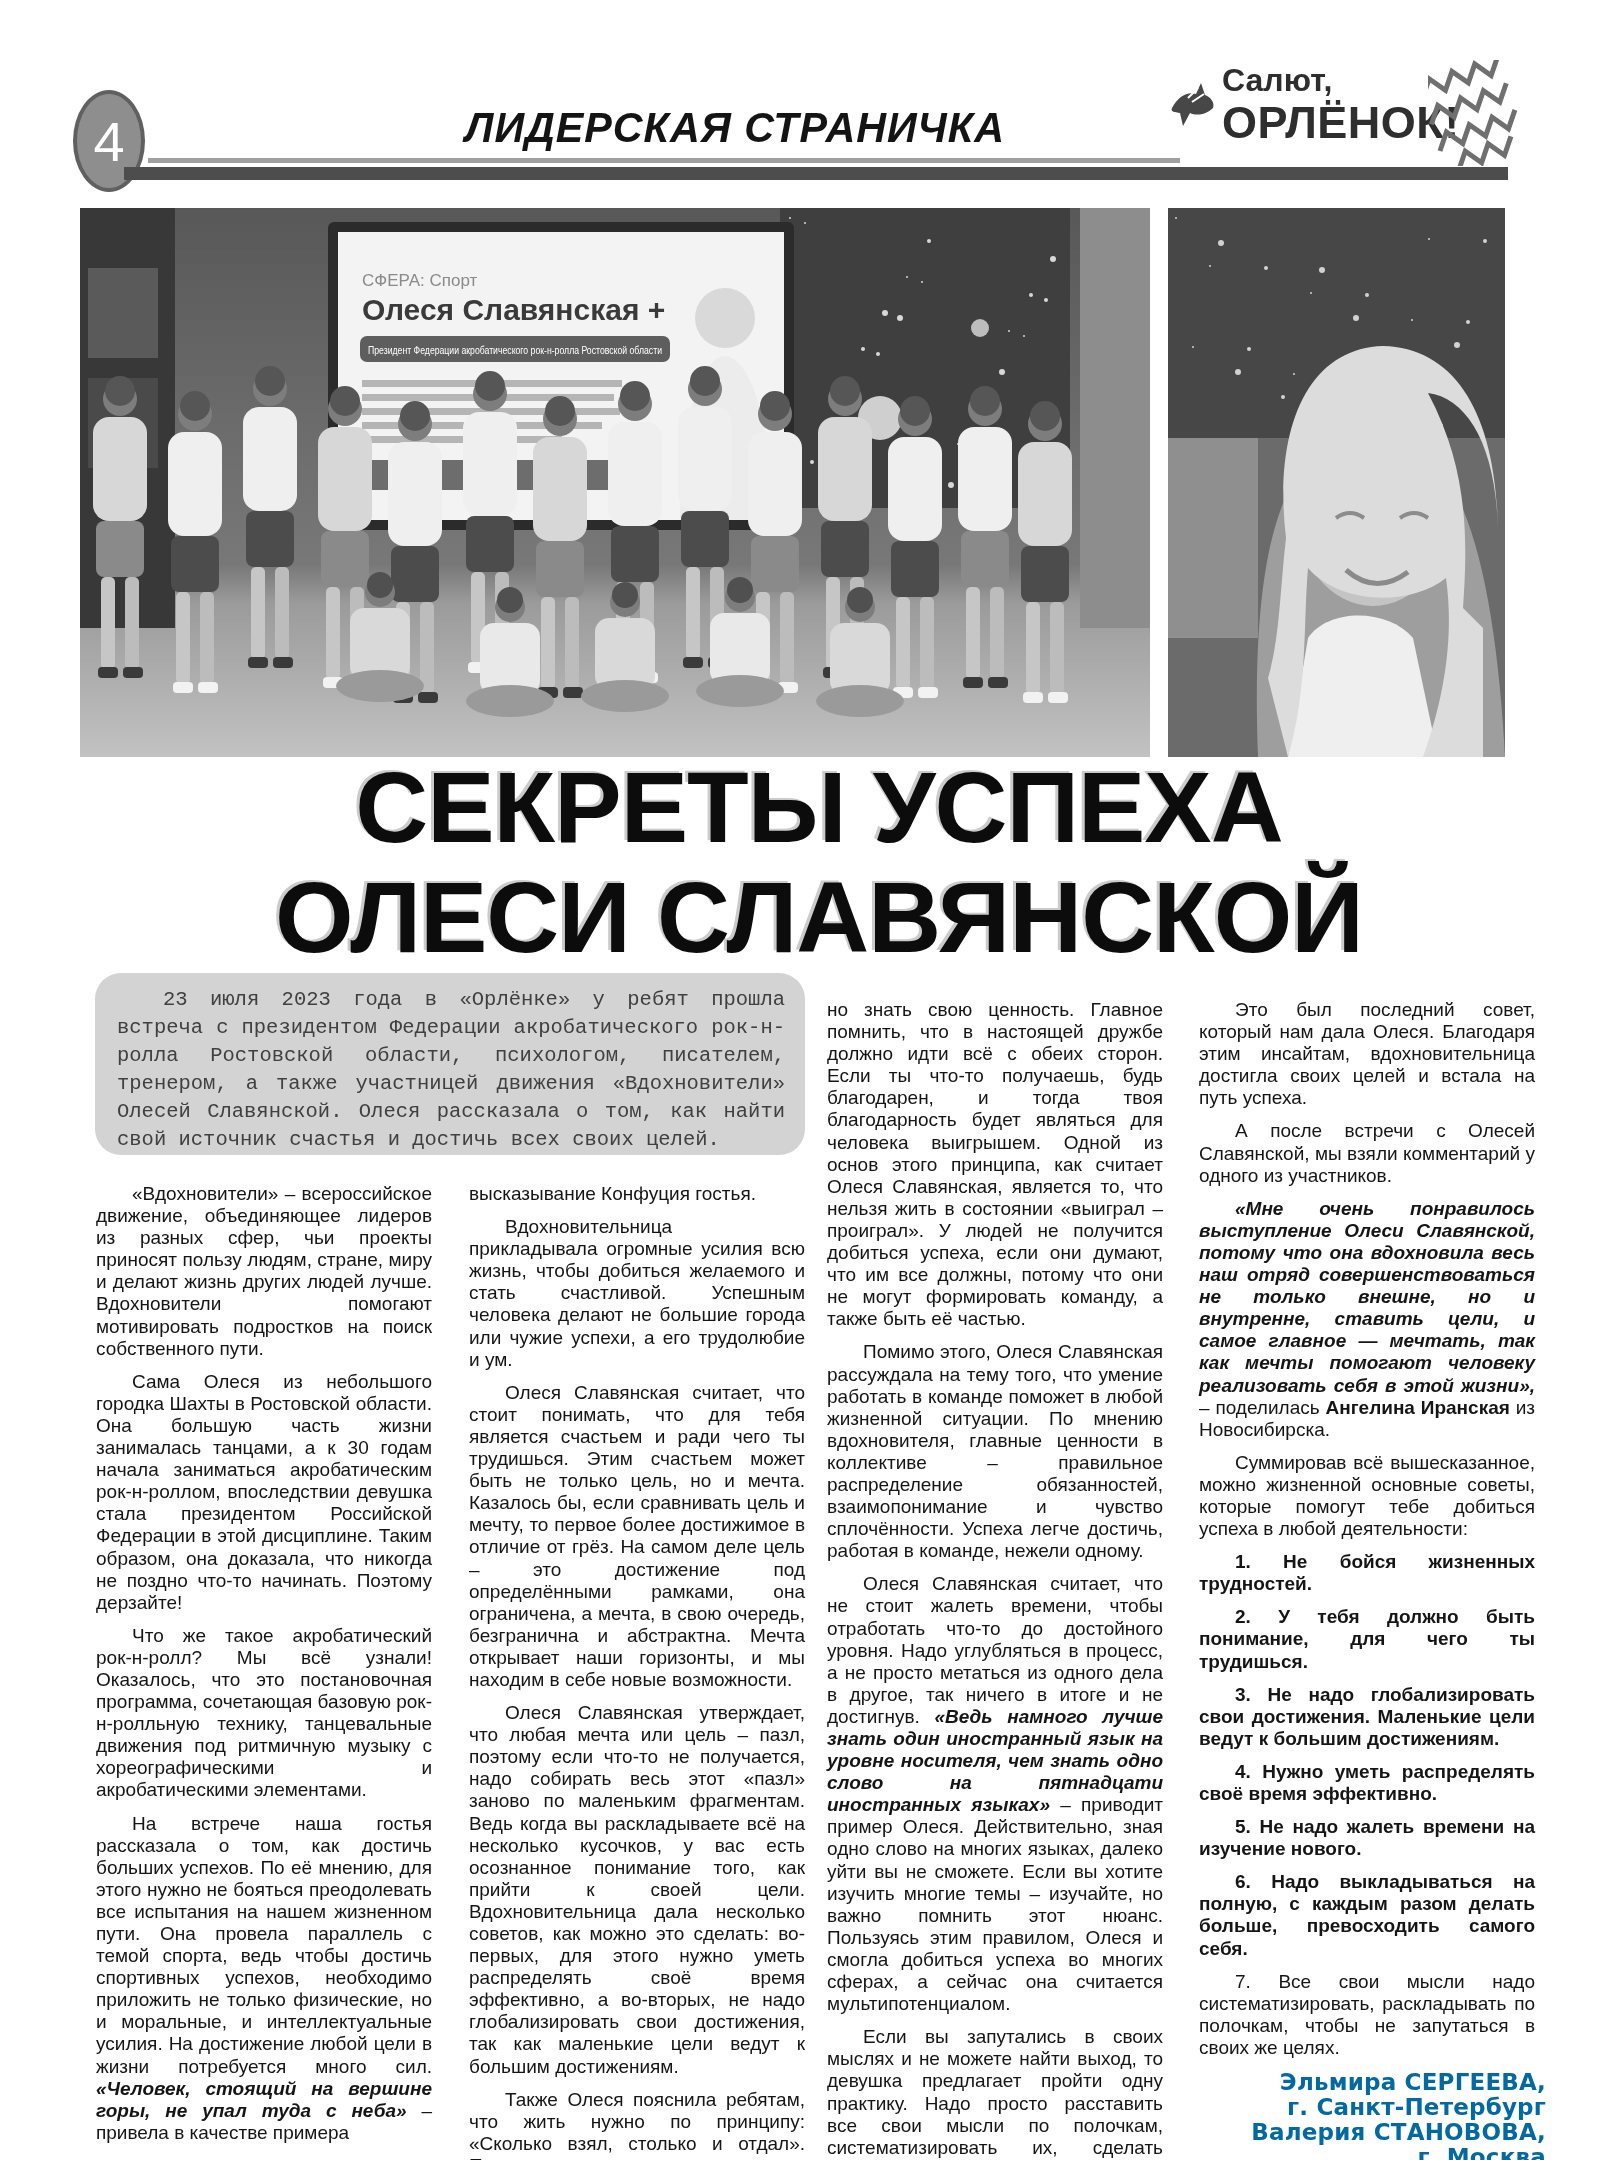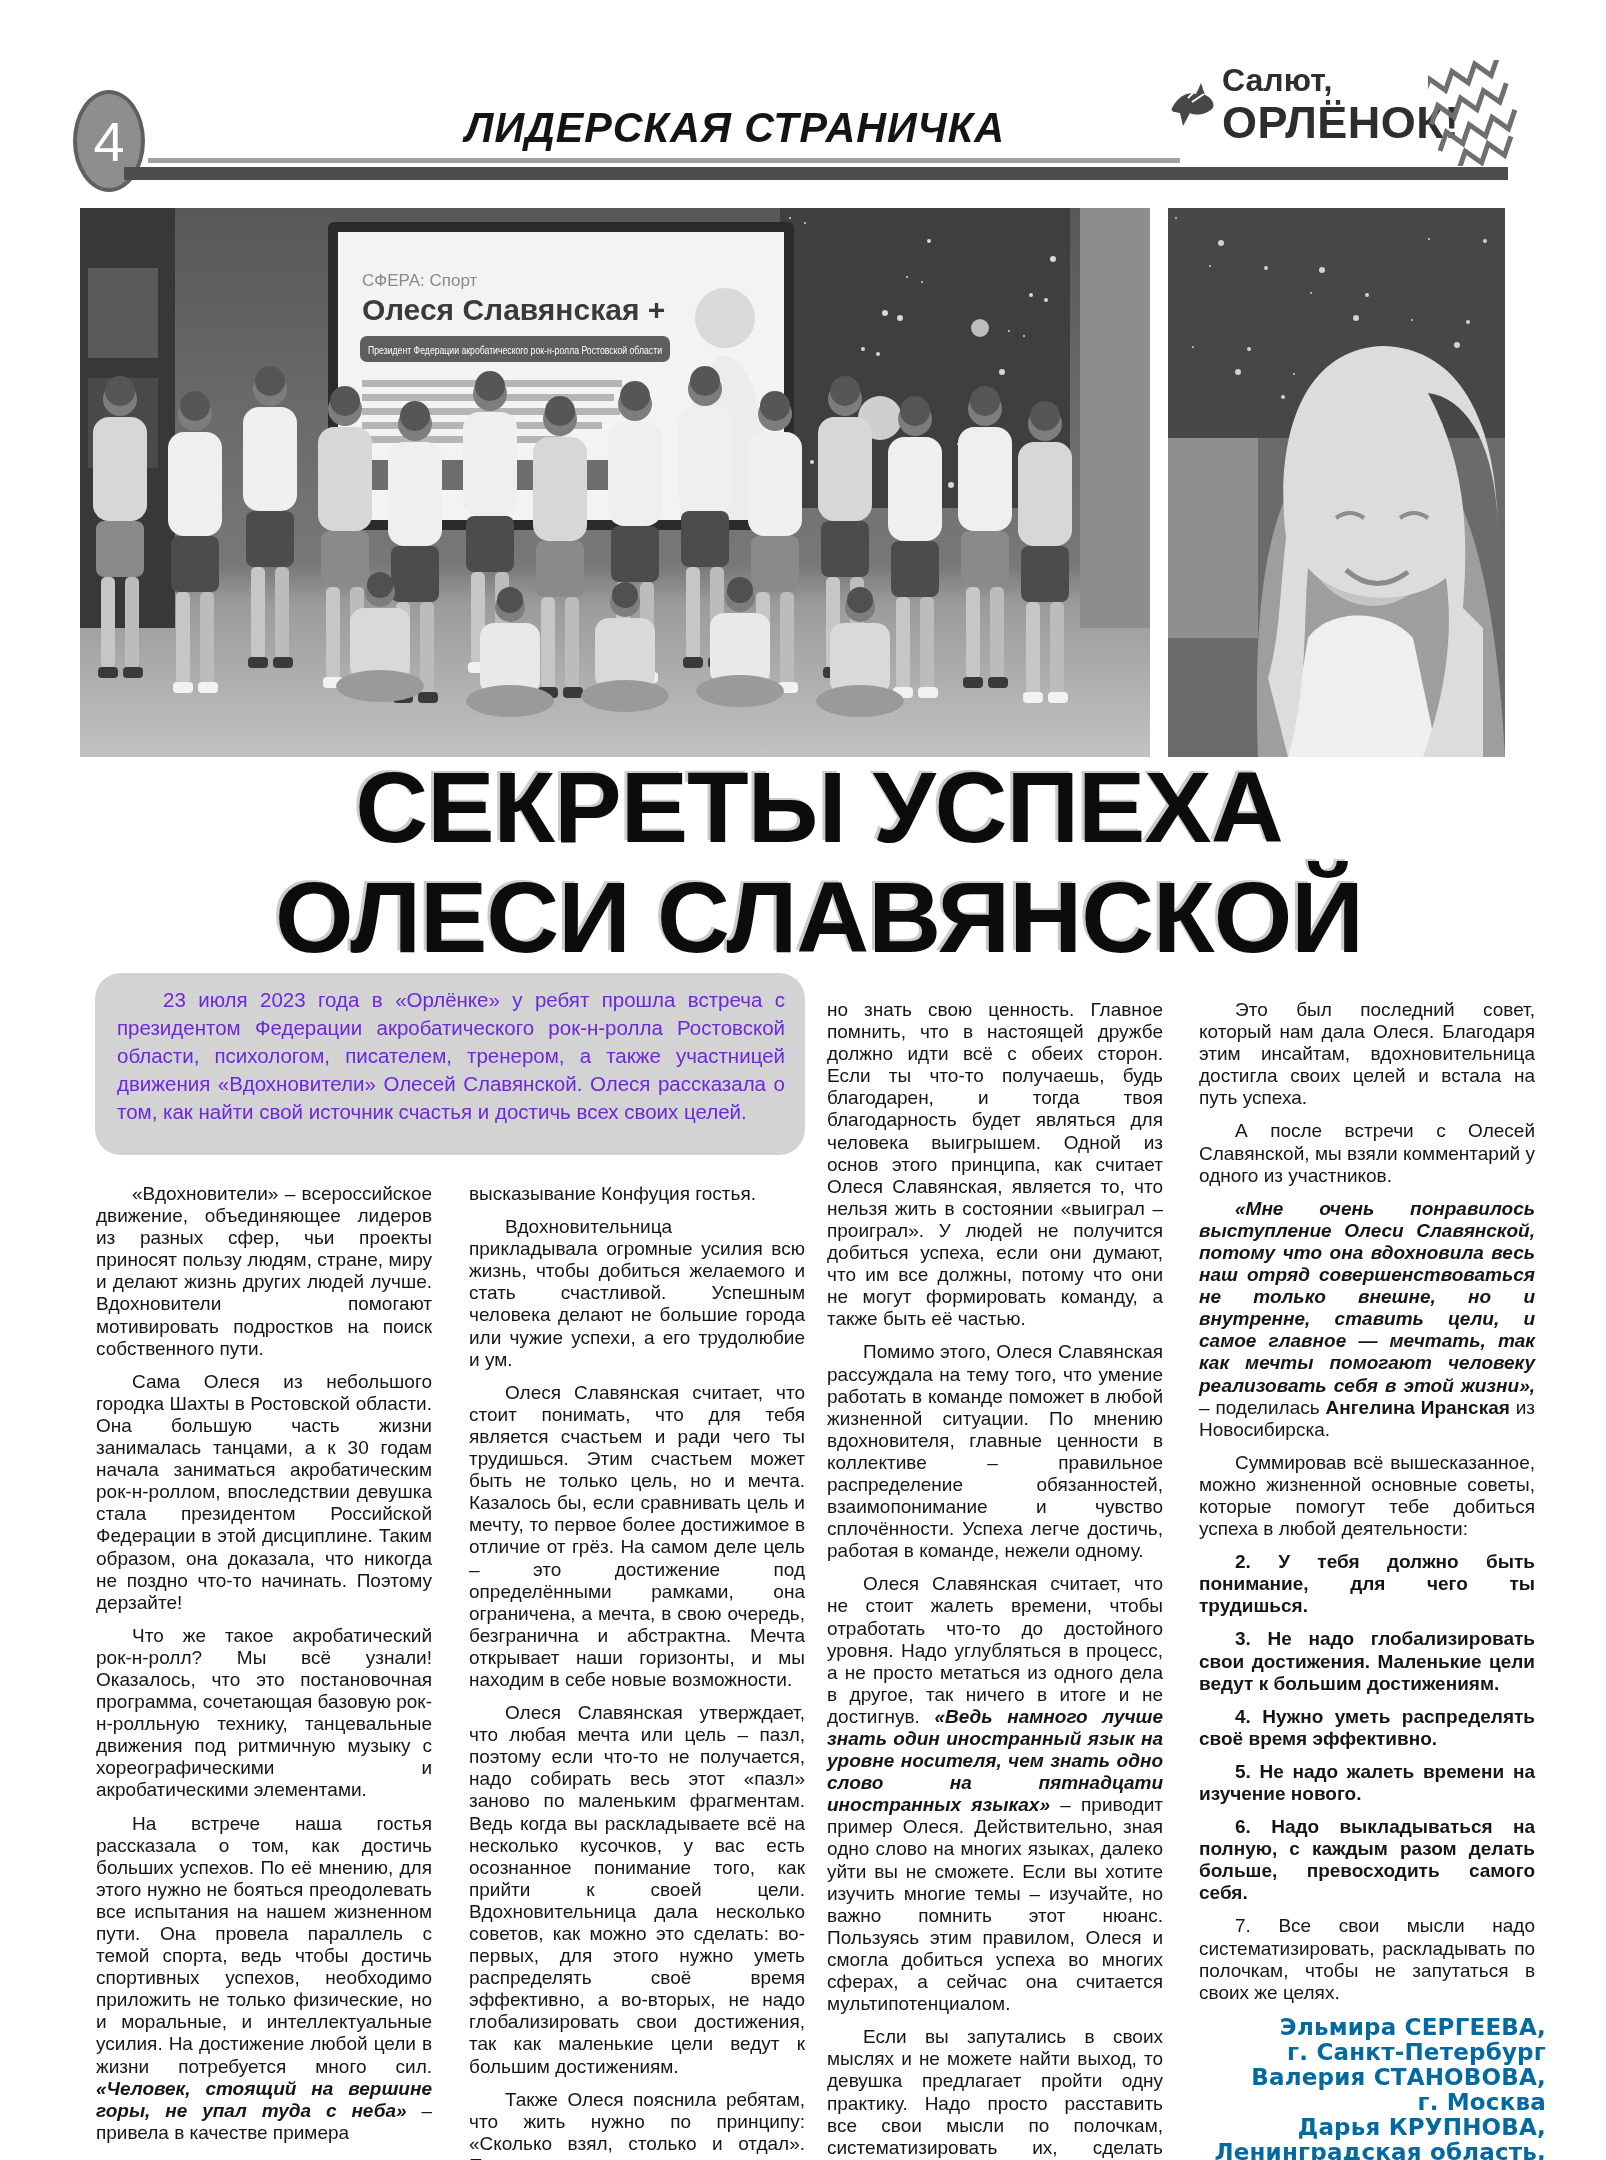--- a/index.html
+++ b/index.html
@@ -23,21 +23,21 @@
   
   .photo-left{position:absolute;left:80px;top:208px;width:1070px;height:549px;}
   .photo-right{position:absolute;left:1168px;top:208px;width:337px;height:549px;}
   
   .headline{position:absolute;left:16px;top:752px;width:1606px;text-align:center;
             font-weight:700;font-size:101px;line-height:110px;color:#0c0c0c;letter-spacing:-1px;
             text-shadow:-3px -2px 0 rgba(160,160,160,.55);}
   
   .leadbox{position:absolute;left:95px;top:973px;width:710px;height:182px;background:#d3d3d3;
            border-radius:26px;box-sizing:border-box;padding:13px 20px 0 22px;}
-  .leadbox p{margin:0;font-size:20.5px;line-height:28px;text-align:justify;text-indent:46px;color:#6d28d9;}
+  .leadbox p{margin:0;font-size:20.5px;line-height:28px;text-align:justify;text-indent:46px;color:#404040;font-family:Liberation Mono, monospace;}
   
   .col{position:absolute;width:358px;font-size:19px;line-height:22.1px;text-align:justify;color:#151515;}
   .col1{left:85px;top:1172px;}
   .col2{left:458px;top:1172px;}
   .col3{left:816px;top:988px;}
   .col4{left:1188px;top:988px;}
   .col p{margin:11px;text-indent:36px;}
   .col p.noind{text-indent:0;}
   .signatures{margin-top:10px;text-align:right;font-family:"DejaVu Sans",sans-serif;
               font-weight:700;font-size:23px;line-height:25px;color:#0369a1;letter-spacing:.2px;}
@@ -340,20 +340,21 @@
       <p class="noind"><span>но знать свою ценность. Главное помнить, что в настоящей дружбе должно идти всё с обеих сторон. Если ты что-то получаешь, будь благодарен, и тогда твоя благодарность будет являться для человека выигрышем. Одной из основ этого принципа, как считает Олеся Славянская, является то, что нельзя жить в состоянии «выиграл – проиграл». У людей не получится добиться успеха, если они думают, что им все должны, потому что они не могут формировать команду, а также быть её частью.</span></p>
       <p class=""><span>Помимо этого, Олеся Славянская рассуждала на тему того, что умение работать в команде поможет в любой жизненной ситуации. По мнению вдохновителя, главные ценности в коллективе – правильное распределение обязанностей, взаимопонимание и чувство сплочённости. Успеха легче достичь, работая в команде, нежели одному.</span></p>
       <p class=""><span>Олеся Славянская считает, что не стоит жалеть времени, чтобы отработать что-то до достойного уровня. Надо углубляться в процесс, а не просто метаться из одного дела в другое, так ничего в итоге и не достигнув. </span><span style="font-weight: bold; font-style: italic;">«Ведь намного лучше знать один иностранный язык на уровне носителя, чем знать одно слово на пятнадцати иностранных языках»</span><span> – приводит пример Олеся. Действительно, зная одно слово на многих языках, далеко уйти вы не сможете. Если вы хотите изучить многие темы – изучайте, но важно помнить этот нюанс. Пользуясь этим правилом, Олеся и смогла добиться успеха во многих сферах, а сейчас она считается мультипотенциалом.</span></p>
       <p class=""><span>Если вы запутались в своих мыслях и не можете найти выход, то девушка предлагает пройти одну практику. Надо просто расставить все свои мысли по полочкам, систематизировать их, сделать особые выводы, и тогда вы сможете понять себя, свою ситуацию. Жизнь станет намного проще и понятнее.</span></p>
     </div>
   <div class="col col4">
   <p class=""><span>Это был последний совет, который нам дала Олеся. Благодаря этим инсайтам, вдохновительница достигла своих целей и встала на путь успеха.</span></p>
       <p class=""><span>А после встречи с Олесей Славянской, мы взяли комментарий у одного из участников.</span></p>
       <p class=""><span style="font-weight: bold; font-style: italic;">«Мне очень понравилось выступление Олеси Славянской, потому что она вдохновила весь наш отряд совершенствоваться не только внешне, но и внутренне, ставить цели, и самое главное — мечтать, так как мечты помогают человеку реализовать себя в этой жизни»,</span><span> – поделилась </span><span style="font-weight: bold;">Ангелина Иранская</span><span> из Новосибирска.</span></p>
       <p class=""><span>Суммировав всё вышесказанное, можно жизненной основные советы, которые помогут тебе добиться успеха в любой деятельности:</span></p>
+      <p class=""><span style="font-weight: bold;">1. Не бойся жизненных трудностей.</span></p>
       <p class=""><span style="font-weight: bold;">2. У тебя должно быть понимание, для чего ты трудишься.</span></p>
       <p class=""><span style="font-weight: bold;">3. Не надо глобализировать свои достижения. Маленькие цели ведут к большим достижениям.</span></p>
       <p class=""><span style="font-weight: bold;">4. Нужно уметь распределять своё время эффективно.</span></p>
       <p class=""><span style="font-weight: bold;">5. Не надо жалеть времени на изучение нового.</span></p>
       <p class=""><span style="font-weight: bold;">6. Надо выкладываться на полную, с каждым разом делать больше, превосходить самого себя.</span></p>
       <p class=""><span style="font-weight: normal;">7. Все свои мысли надо систематизировать, раскладывать по полочкам, чтобы не запутаться в своих же целях.</span></p>
       <div class="signatures">
         <div>Эльмира СЕРГЕЕВА,</div>
         <div>г. Санкт-Петербург</div>
         <div>Валерия СТАНОВОВА,</div>

